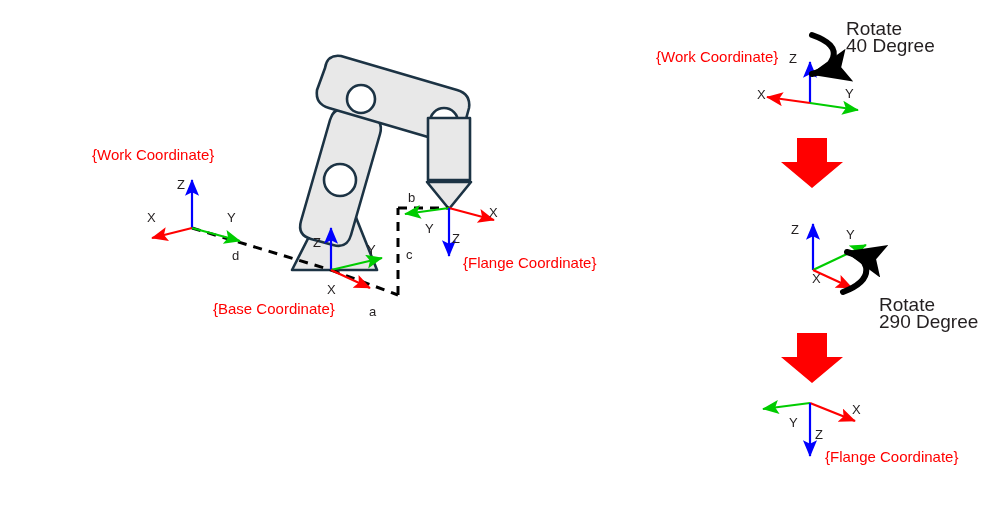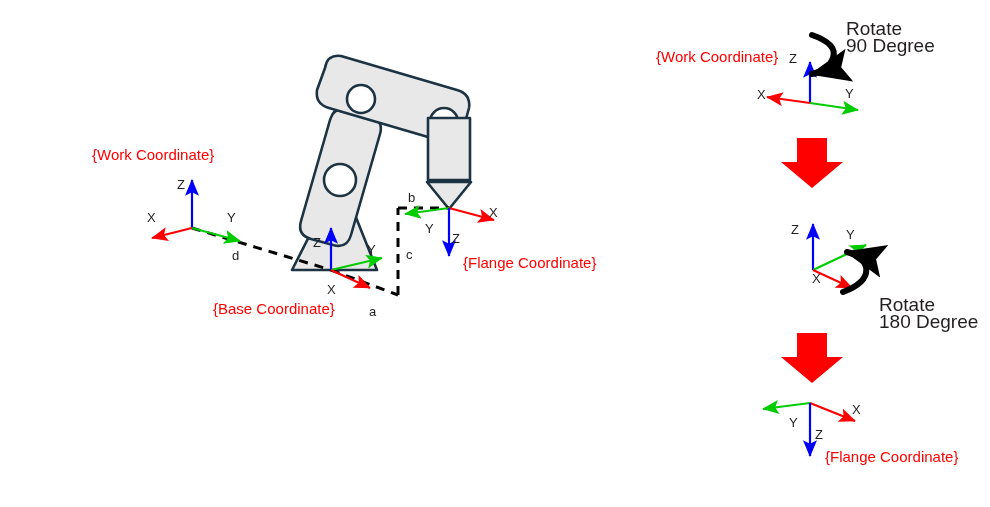--- a/index.html
+++ b/index.html
@@ -159,26 +159,26 @@
   <div class="lbl lbl-dim" style="left:232px; top:249px;">d</div>
   <div class="lbl lbl-dim" style="left:369px; top:305px;">a</div>
   <div class="lbl lbl-dim" style="left:406px; top:248px;">c</div>
   <div class="lbl lbl-dim" style="left:408px; top:191px;">b</div>
 
   <div class="lbl lbl-frame" style="left:656px; top:49px;">{Work Coordinate}</div>
   <div class="lbl lbl-axis" style="left:789px; top:52px;">Z</div>
   <div class="lbl lbl-axis" style="left:757px; top:88px;">X</div>
   <div class="lbl lbl-axis" style="left:845px; top:87px;">Y</div>
   <div class="lbl lbl-rot" style="left:846px; top:17px;">Rotate</div>
-  <div class="lbl lbl-rot" style="left:846px; top:34px;">90 Degree</div>
+  <div class="lbl lbl-rot" style="left:846px; top:34px;">40 Degree</div>
 
   <div class="lbl lbl-axis" style="left:791px; top:223px;">Z</div>
   <div class="lbl lbl-axis" style="left:846px; top:228px;">Y</div>
   <div class="lbl lbl-axis" style="left:812px; top:272px;">X</div>
   <div class="lbl lbl-rot" style="left:879px; top:293px;">Rotate</div>
-  <div class="lbl lbl-rot" style="left:879px; top:310px;">180 Degree</div>
+  <div class="lbl lbl-rot" style="left:879px; top:310px;">290 Degree</div>
 
   <div class="lbl lbl-axis" style="left:852px; top:403px;">X</div>
   <div class="lbl lbl-axis" style="left:789px; top:416px;">Y</div>
   <div class="lbl lbl-axis" style="left:815px; top:428px;">Z</div>
   <div class="lbl lbl-frame" style="left:825px; top:449px;">{Flange Coordinate}</div>
 
 </div>
 
 </body></html>

